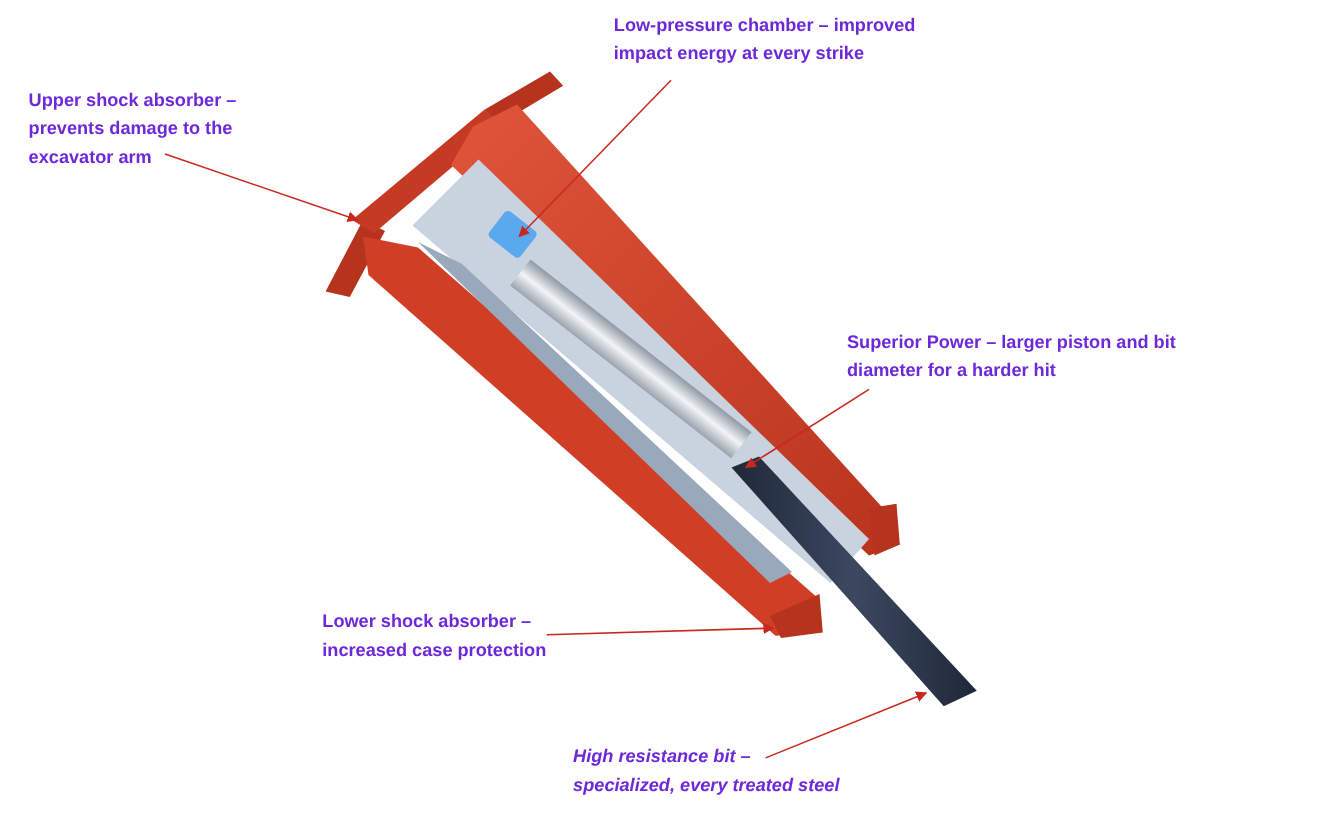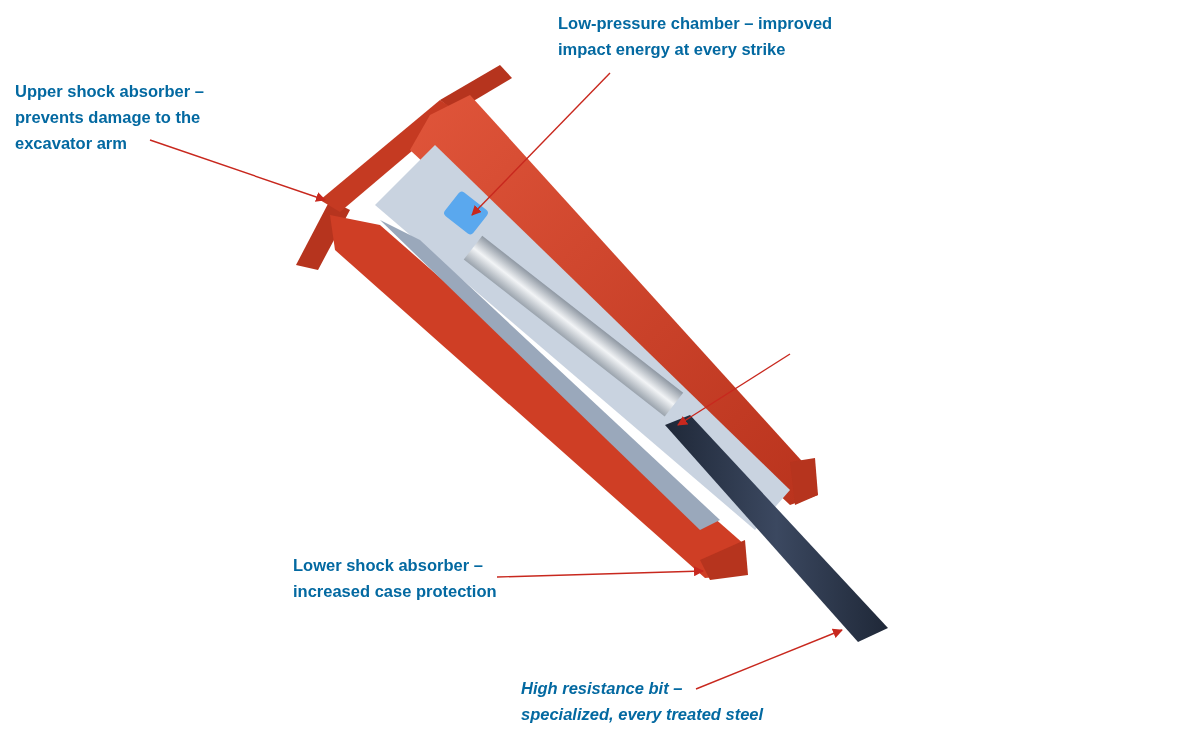--- a/index.html
+++ b/index.html
@@ -1,17 +1,17 @@
 <!DOCTYPE html>
 <html><head>
 <meta charset="utf-8">
 <style>
   html, body { margin: 0; padding: 0; background: #ffffff; }
   body { width: 1200px; height: 740px; position: relative; overflow: hidden; font-family: "Liberation Sans", "DejaVu Sans", sans-serif; }
-  .label { position: absolute; font-weight: bold; font-size: 16.5px; line-height: 26px; color: #0369a1; white-space: nowrap; }
+  .label { position: absolute; font-weight: bold; font-size: 16.5px; line-height: 26px; color: #6d28d9; white-space: nowrap; }
   .label span { display: block; }
   svg#diagram { position: absolute; left: 0; top: 0; }
 </style>
 </head>
 <body>
 
 <svg id="diagram" width="1200" height="740" viewBox="0 0 1200 740">
   <defs>
     <marker id="ah" markerWidth="10" markerHeight="10" refX="9" refY="5" orient="auto" markerUnits="userSpaceOnUse">
       <path d="M0,0 L10,5 L0,10 Z" fill="#c8281e"></path>
@@ -58,32 +58,34 @@
 
   <g stroke="#c8281e" stroke-width="1.4" fill="none">
     <line x1="150" y1="140" x2="325" y2="200" marker-end="url(#ah)"></line>
     <line x1="610" y1="73" x2="472" y2="215" marker-end="url(#ah)"></line>
     <line x1="790" y1="354" x2="678" y2="425" marker-end="url(#ah)"></line>
     <line x1="497" y1="577" x2="703" y2="571" marker-end="url(#ah)"></line>
     <line x1="696" y1="689" x2="842" y2="630" marker-end="url(#ah)"></line>
   </g>
 </svg>
 
-<div class="label" style="left:15px; top:78px;">
+<div class="label" style="left:26px; top:78px;">
   <span>Upper shock absorber –</span>
   <span>prevents damage to the</span>
   <span>excavator arm</span>
 </div>
 
 <div class="label" style="left:558px; top:10px;">
   <span>Low-pressure chamber – improved</span>
   <span>impact energy at every strike</span>
 </div>
 
 <div class="label" style="left:770px; top:298px;">
+  <span>Superior Power – larger piston and bit</span>
+  <span>diameter for a harder hit</span>
 </div>
 
 <div class="label" style="left:293px; top:552px;">
   <span>Lower shock absorber –</span>
   <span>increased case protection</span>
 </div>
 
 <div class="label" style="left:521px; top:675px;font-style:italic;">
   <span>High resistance bit –</span>
   <span>specialized, every treated steel</span>

